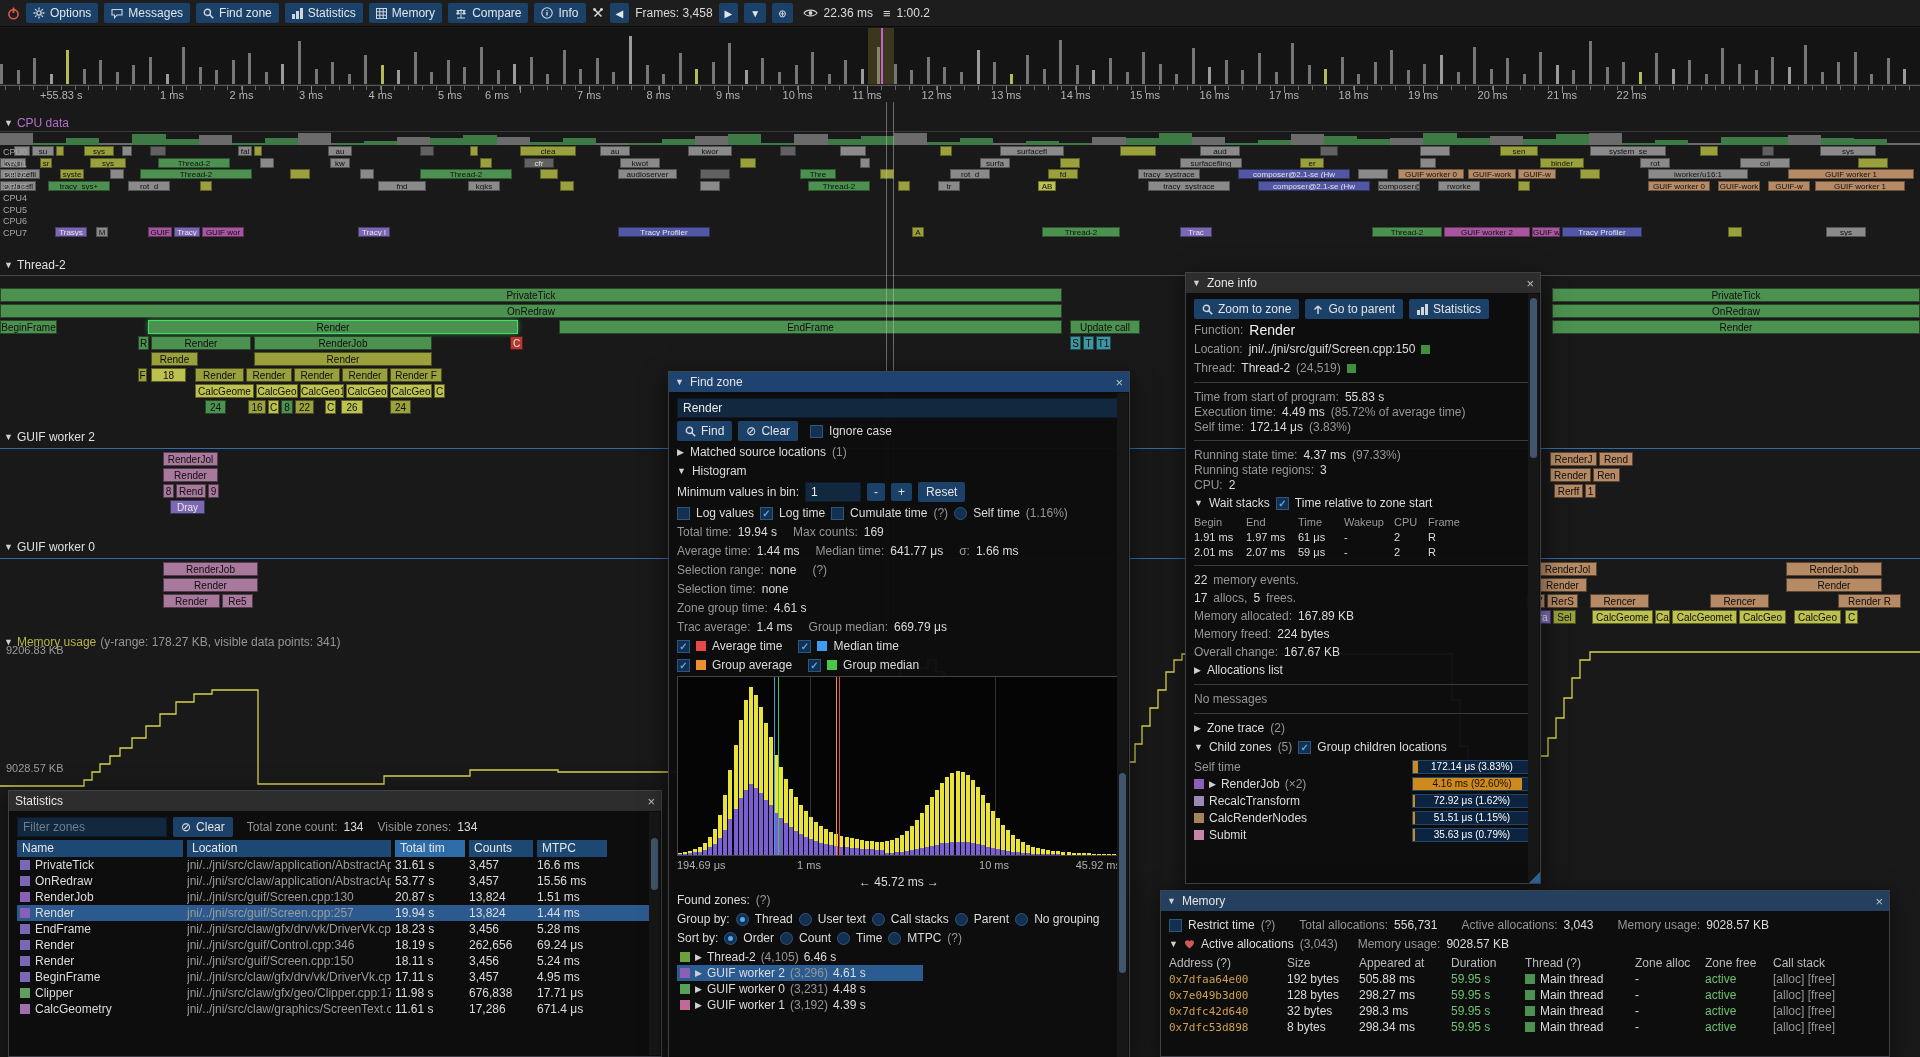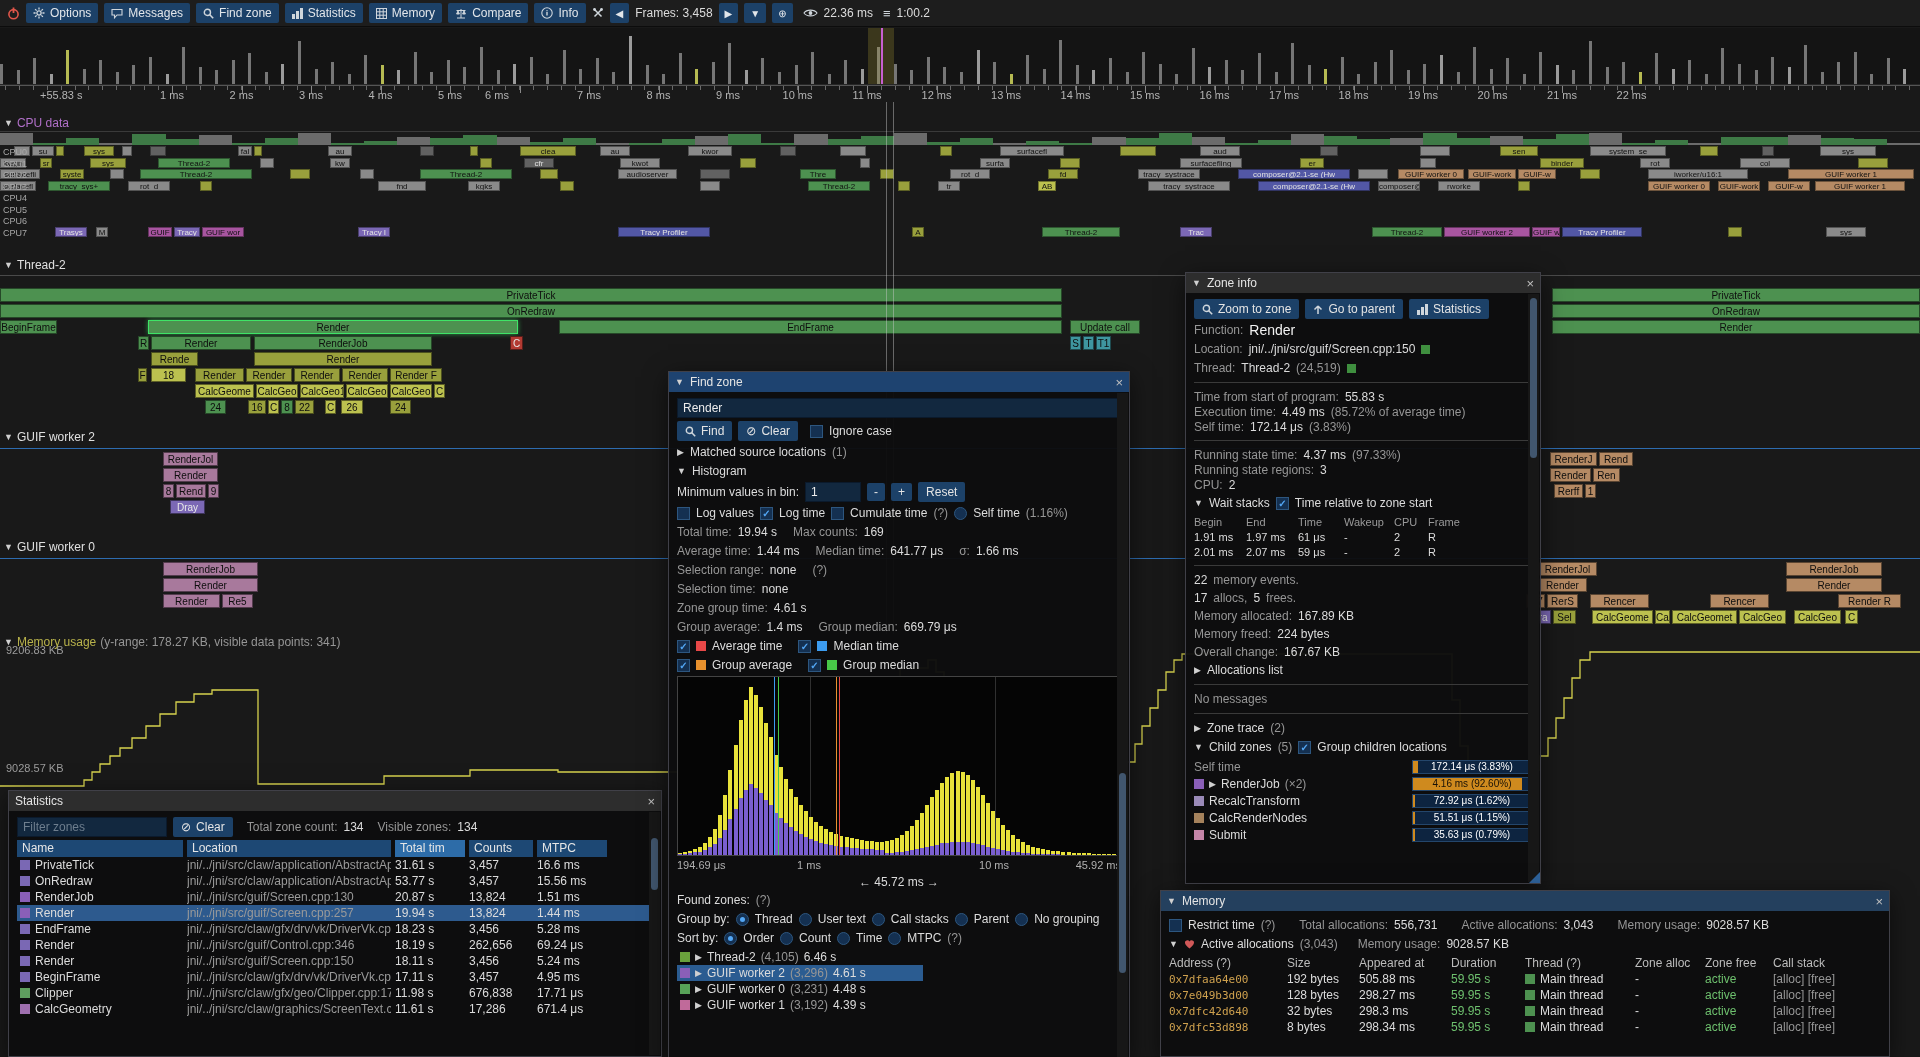--- a/index.html
+++ b/index.html
@@ -1021,21 +1021,21 @@
       </div>
       <div class="row">
         <span class="gray">Selection time:</span>
         <span>none</span>
       </div>
       <div class="row">
         <span class="gray">Zone group time:</span>
         <span>4.61 s</span>
       </div>
       <div class="row">
-        <span class="gray">Group average:</span>
+        <span class="gray">Trac average:</span>
         <span>1.4 ms</span>
         <span class="gray" style="margin-left:10px">Group median:</span>
         <span>669.79 μs</span>
       </div>
       <div class="row" id="fz-legend1">
           <span class="cb">✓</span>
           <span class="sw" style="background: rgb(232, 72, 72);"></span>
           <span style="margin-right: 10px;">Average time</span>
           <span class="cb">✓</span>
           <span class="sw" style="background: rgb(60, 156, 240);"></span>

